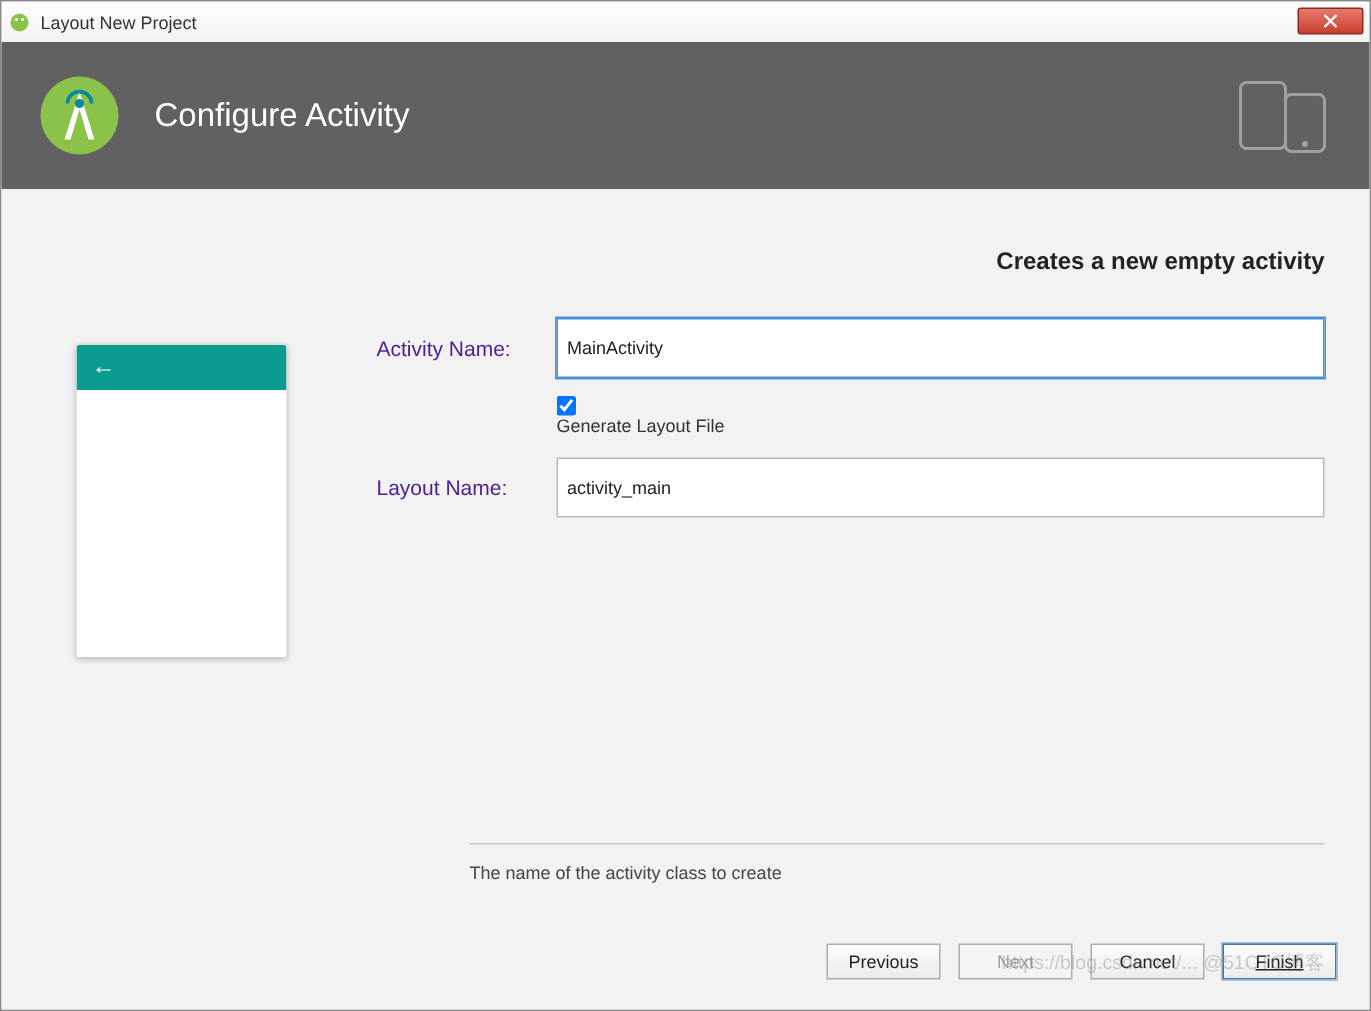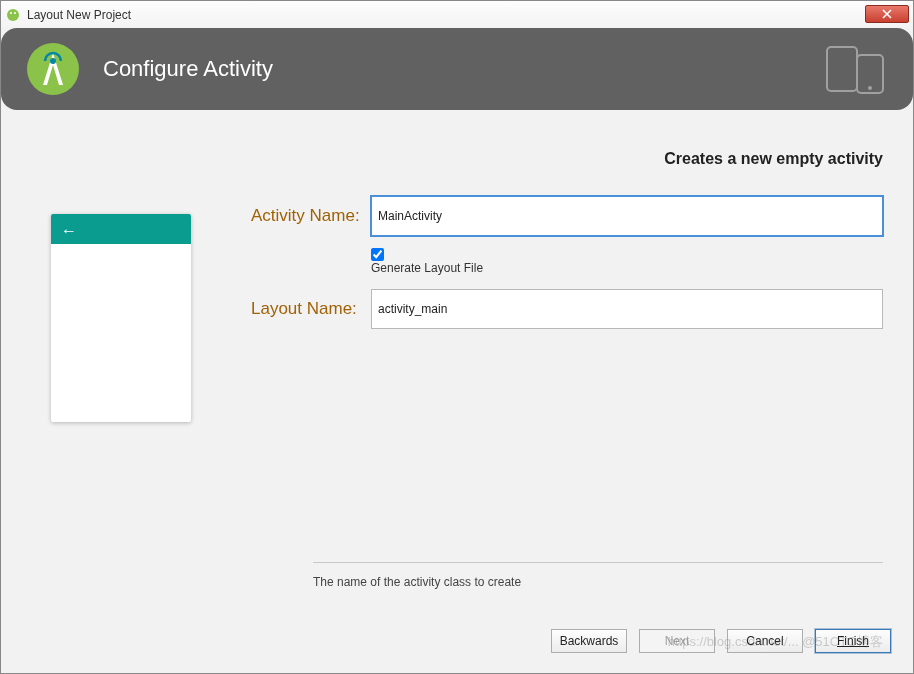--- a/index.html
+++ b/index.html
@@ -6,36 +6,36 @@
     body { font-family: "Segoe UI", Tahoma, sans-serif; font-size: 12px; background: #f0f0f0; width: 914px; height: 674px; overflow: hidden; border: 1px solid #888; }
     
     .titlebar { height: 28px; background: linear-gradient(#fdfdfd, #f3f3f3); border-bottom: 1px solid #ddd; display: flex; align-items: center; padding: 0 4px; position: relative; }
     .titlebar-icon { width: 16px; height: 16px; margin-right: 6px; display: flex; align-items: center; justify-content: center; }
     .titlebar-title { font-size: 12px; color: #333; }
     .titlebar-close { position: absolute; right: 4px; top: 4px; width: 44px; height: 18px; background: linear-gradient(#e8796c, #c94030); border: 1px solid #8b2a1f; border-radius: 2px; display: flex; align-items: center; justify-content: center; color: #fff; cursor: pointer; }
     .titlebar-close svg { width: 10px; height: 10px; }
     
     .dialog-body { position: absolute; top: 28px; left: 1px; right: 1px; bottom: 1px; background: #f2f2f2; display: flex; flex-direction: column; }
     
-    .header { background: #616161; height: 82px; display: flex; align-items: center; padding: 0 24px; color: #fff; border-radius: 16px; }
+    .header { background: #616161; height: 98px; display: flex; align-items: center; padding: 0 24px; color: #fff; }
     .header-logo { width: 56px; height: 56px; margin-right: 22px; }
     .header-title { font-size: 22px; font-weight: 300; flex: 1; }
     .header-devices { width: 66px; height: 56px; opacity: 0.7; }
     
     .content { flex: 1; display: flex; padding: 26px 30px 10px 30px; gap: 40px; }
     
     .preview-col { width: 180px; padding-top: 78px; display: flex; flex-direction: column; align-items: center; }
     .phone-preview { width: 140px; height: 208px; background: #fff; border-radius: 2px; box-shadow: 0 1px 4px rgba(0,0,0,0.25); overflow: hidden; }
     .phone-bar { height: 30px; background: #0a9c8e; display: flex; align-items: center; padding: 0 10px; }
     .phone-back { color: #fff; font-size: 16px; }
     
     .form-col { flex: 1; padding-top: 14px; }
     .form-heading { font-size: 16px; font-weight: bold; color: #222; margin-bottom: 28px; text-align: right; }
     .form-row { display: flex; align-items: center; margin-bottom: 12px; }
-    .form-label { width: 120px; font-size: 17px; color: #a16207; }
+    .form-label { width: 120px; font-size: 14px; color: #4c1d95; }
     .form-input { flex: 1; height: 24px; border: 1px solid #b8b8b8; padding: 19px 6px; font-size: 12px; font-family: inherit; color: #222; outline: none; }
     .form-input.focused { border: 1px solid #4a90d9; box-shadow: 0 0 0 1px #4a90d9; }
     .checkbox-row { display: flex; align-items: flex-start; padding-left: 120px; margin-bottom: 14px; flex-direction: column; }
     .checkbox { width: 13px; height: 13px; margin-right: 6px; }
     .checkbox-label { font-size: 12px; color: #333; }
     
     .footer { padding: 0 22px 20px 22px; }
     .help-text { font-size: 12px; color: #444; border-top: 1px solid #c8c8c8; padding-top: 12px; margin: 0 8px 40px 290px; }
     .buttons { display: flex; justify-content: flex-end; gap: 12px; }
     .btn { width: 76px; height: 24px; font-size: 12px; font-family: inherit; background: linear-gradient(#fdfdfd, #ececec); border: 1px solid #adadad; cursor: pointer; color: #222; }
@@ -110,21 +110,21 @@
         <div class="form-label">Layout Name:</div>
         <input class="form-input" type="text" value="activity_main" style="">
       </div>
 
     </div>
   </div>
 
   <div class="footer">
     <div class="help-text">The name of the activity class to create</div>
     <div class="buttons">
-      <button class="btn">Backwards</button>
+      <button class="btn">Previous</button>
       <button class="btn" disabled="">Next</button>
       <button class="btn">Cancel</button>
       <button class="btn primary">Finish</button>
     </div>
   </div>
 
   <div class="watermark">https://blog.csdn.net/... @51CTO博客</div>
 </div>
 
 </body></html>

